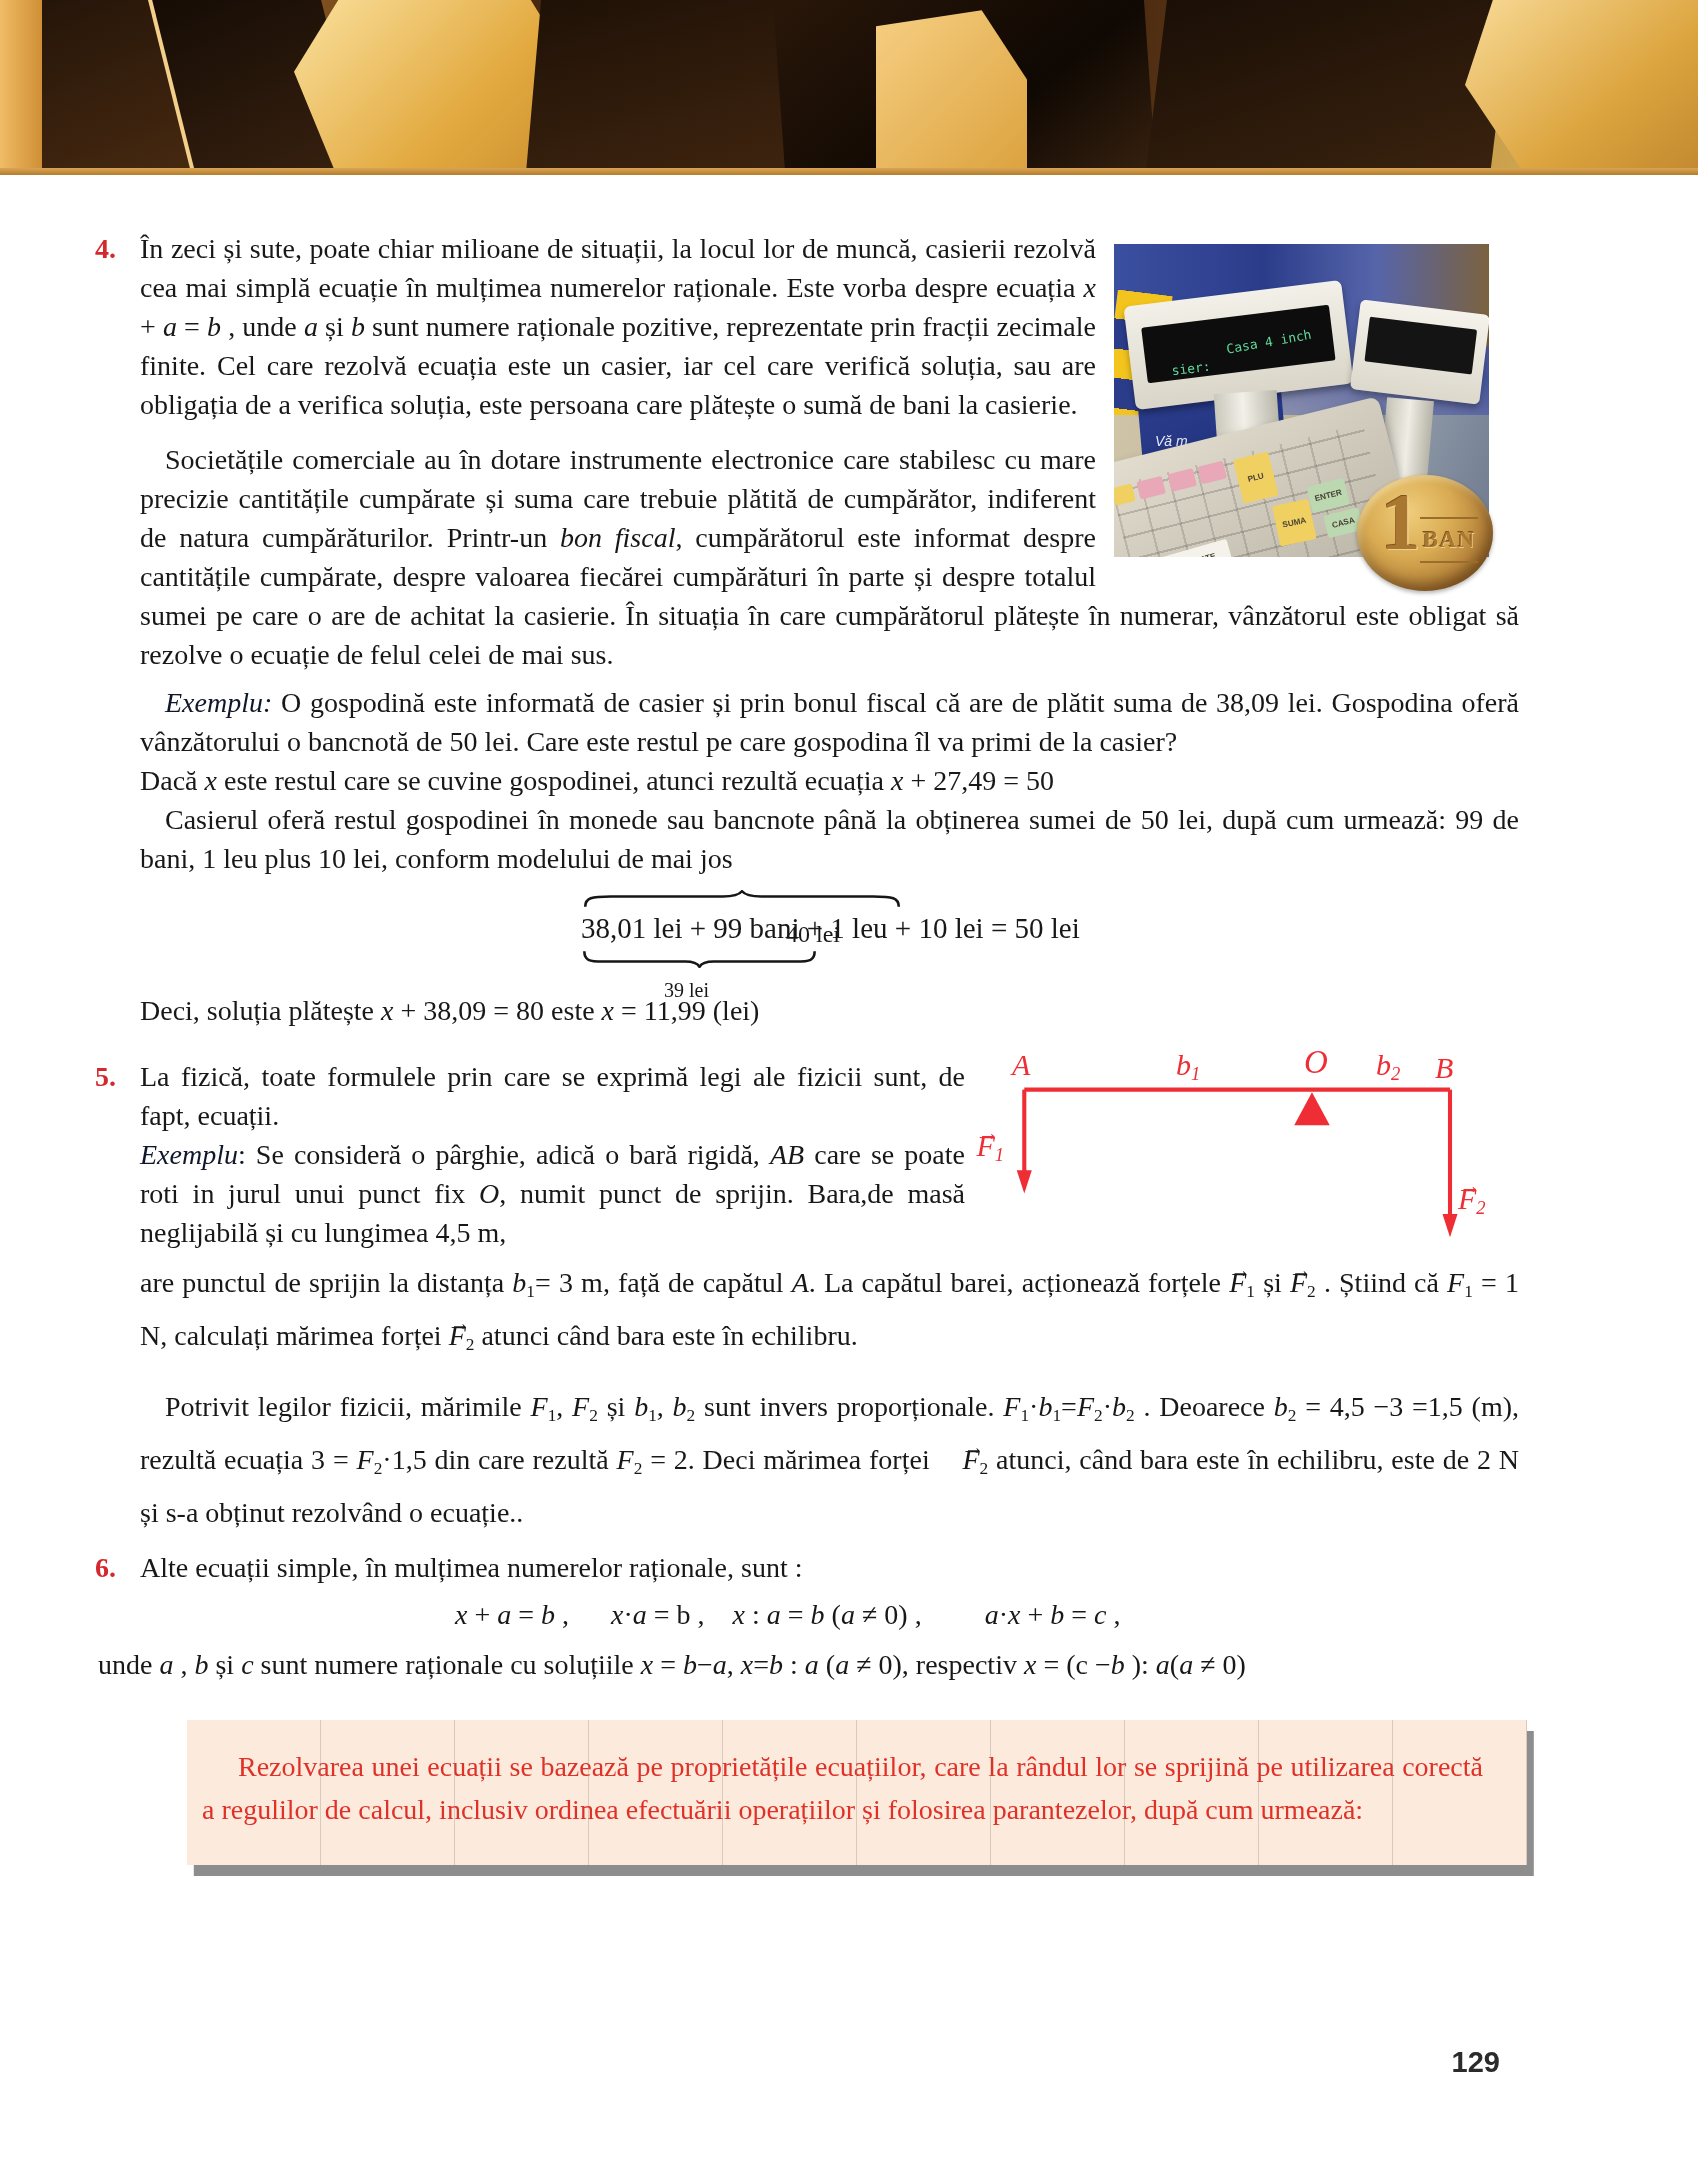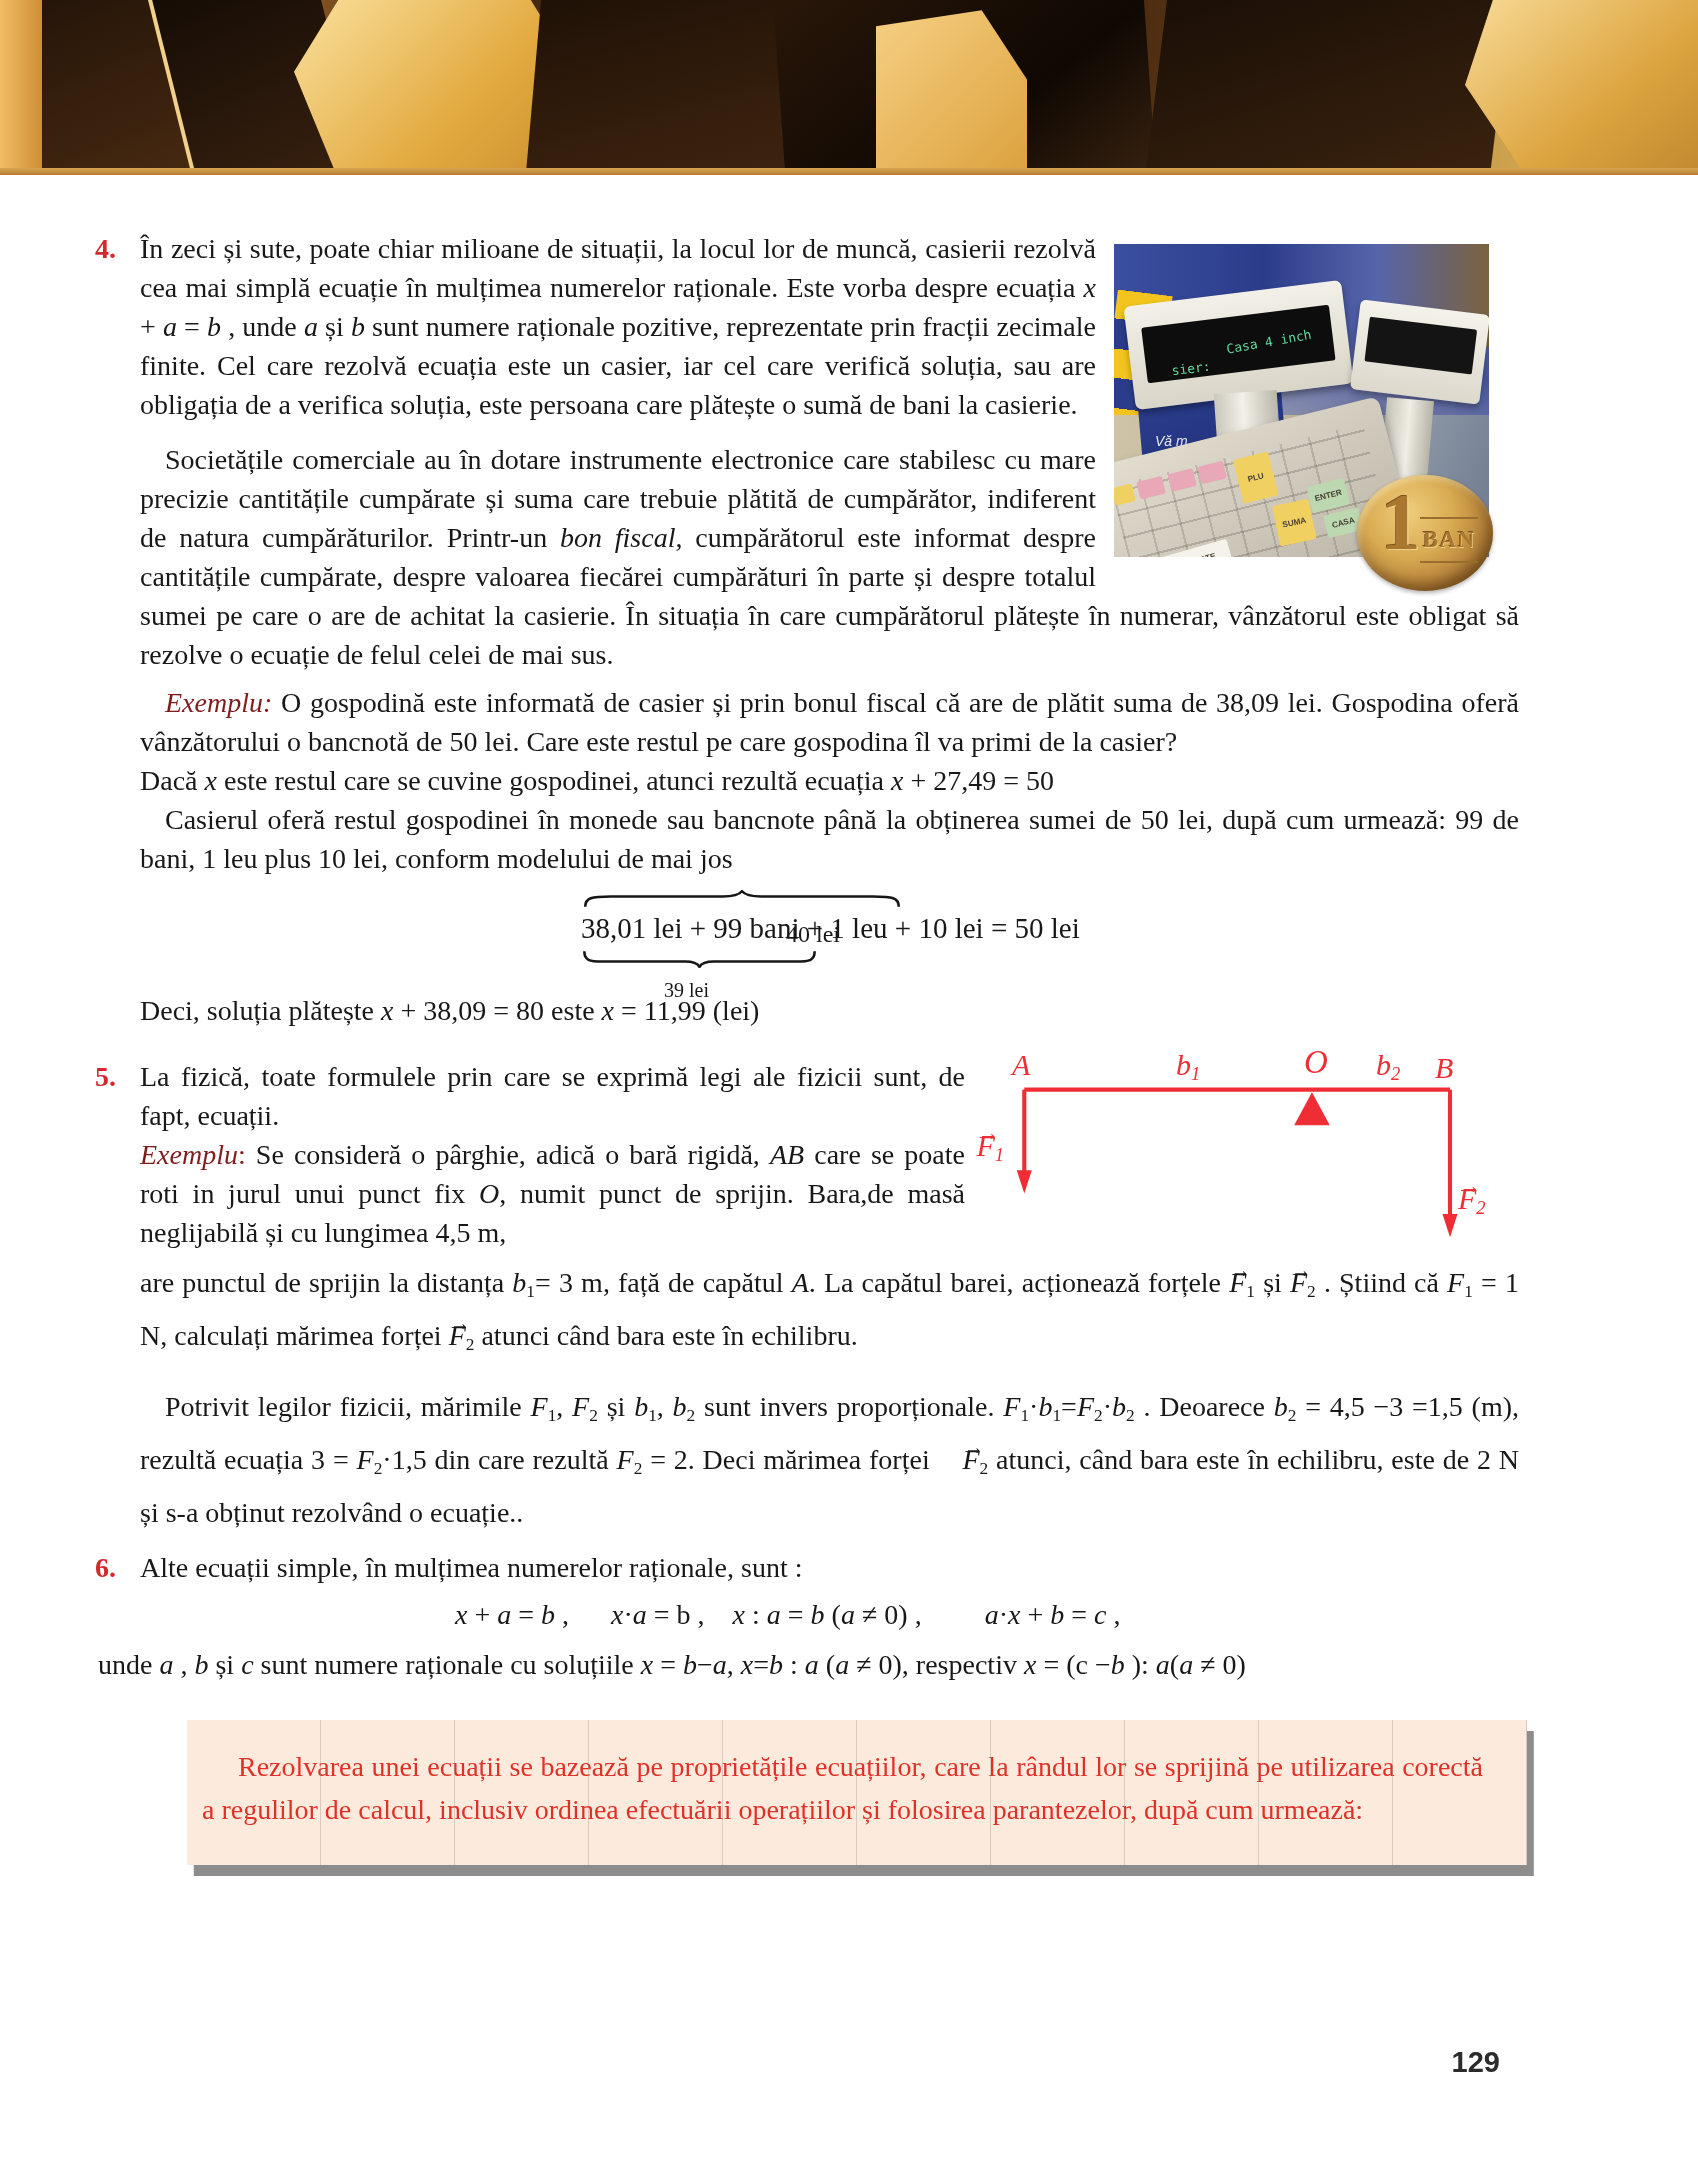--- a/index.html
+++ b/index.html
@@ -19,21 +19,21 @@
   .c7{left:1157px;top:-27px;width:342px;height:233px;background:linear-gradient(155deg,#160c05,#402610);transform:rotate(7deg);border-top:4.1px solid #f1d596;}
   .c8{left:1465px;top:-10.3px;width:260px;height:212px;background:linear-gradient(140deg,#f9dd9b,#dca43e 55%,#b97f2b);clip-path:polygon(12% 0,100% 0,100% 100%,30% 100%,0 45%);}
   .goldbar{position:absolute;top:168px;left:0;width:1698px;height:6.8px;
            background:linear-gradient(180deg,#d9a653,#b37c2f);}
   
   .content{position:absolute;top:229px;left:140px;width:1379px;font-size:28px;line-height:39px;}
   p{margin:0;}
   .just{text-align:justify;}
   .ind{text-indent:25px;}
   .it{font-style:italic;}
-  .red{color:#7f1d1d;margin-top:48px;}
+  .red{color:#0f172a;margin-top:48px;}
   sub{font-size:0.62em;line-height:0;vertical-align:-0.28em;}
   .vec{display:inline-block;position:relative;font-style:italic;}
   .vec::before{content:"\2192";position:absolute;left:1.4px;top:-0.60em;font-size:0.70em;font-style:normal;}
   .item{position:relative;}
   .num{position:absolute;left:-45px;top:0;color:#d5282d;font-weight:bold;}
   .mt24{margin-top:16.4px;}
   .mt12{margin-top:8.2px;}
   
   .photo-float{position:relative;float:right;width:375px;height:341px;margin:15px 30px 4.1px 18px;}
   .photo{position:absolute;left:0;top:0;width:375px;height:313px;overflow:hidden;

